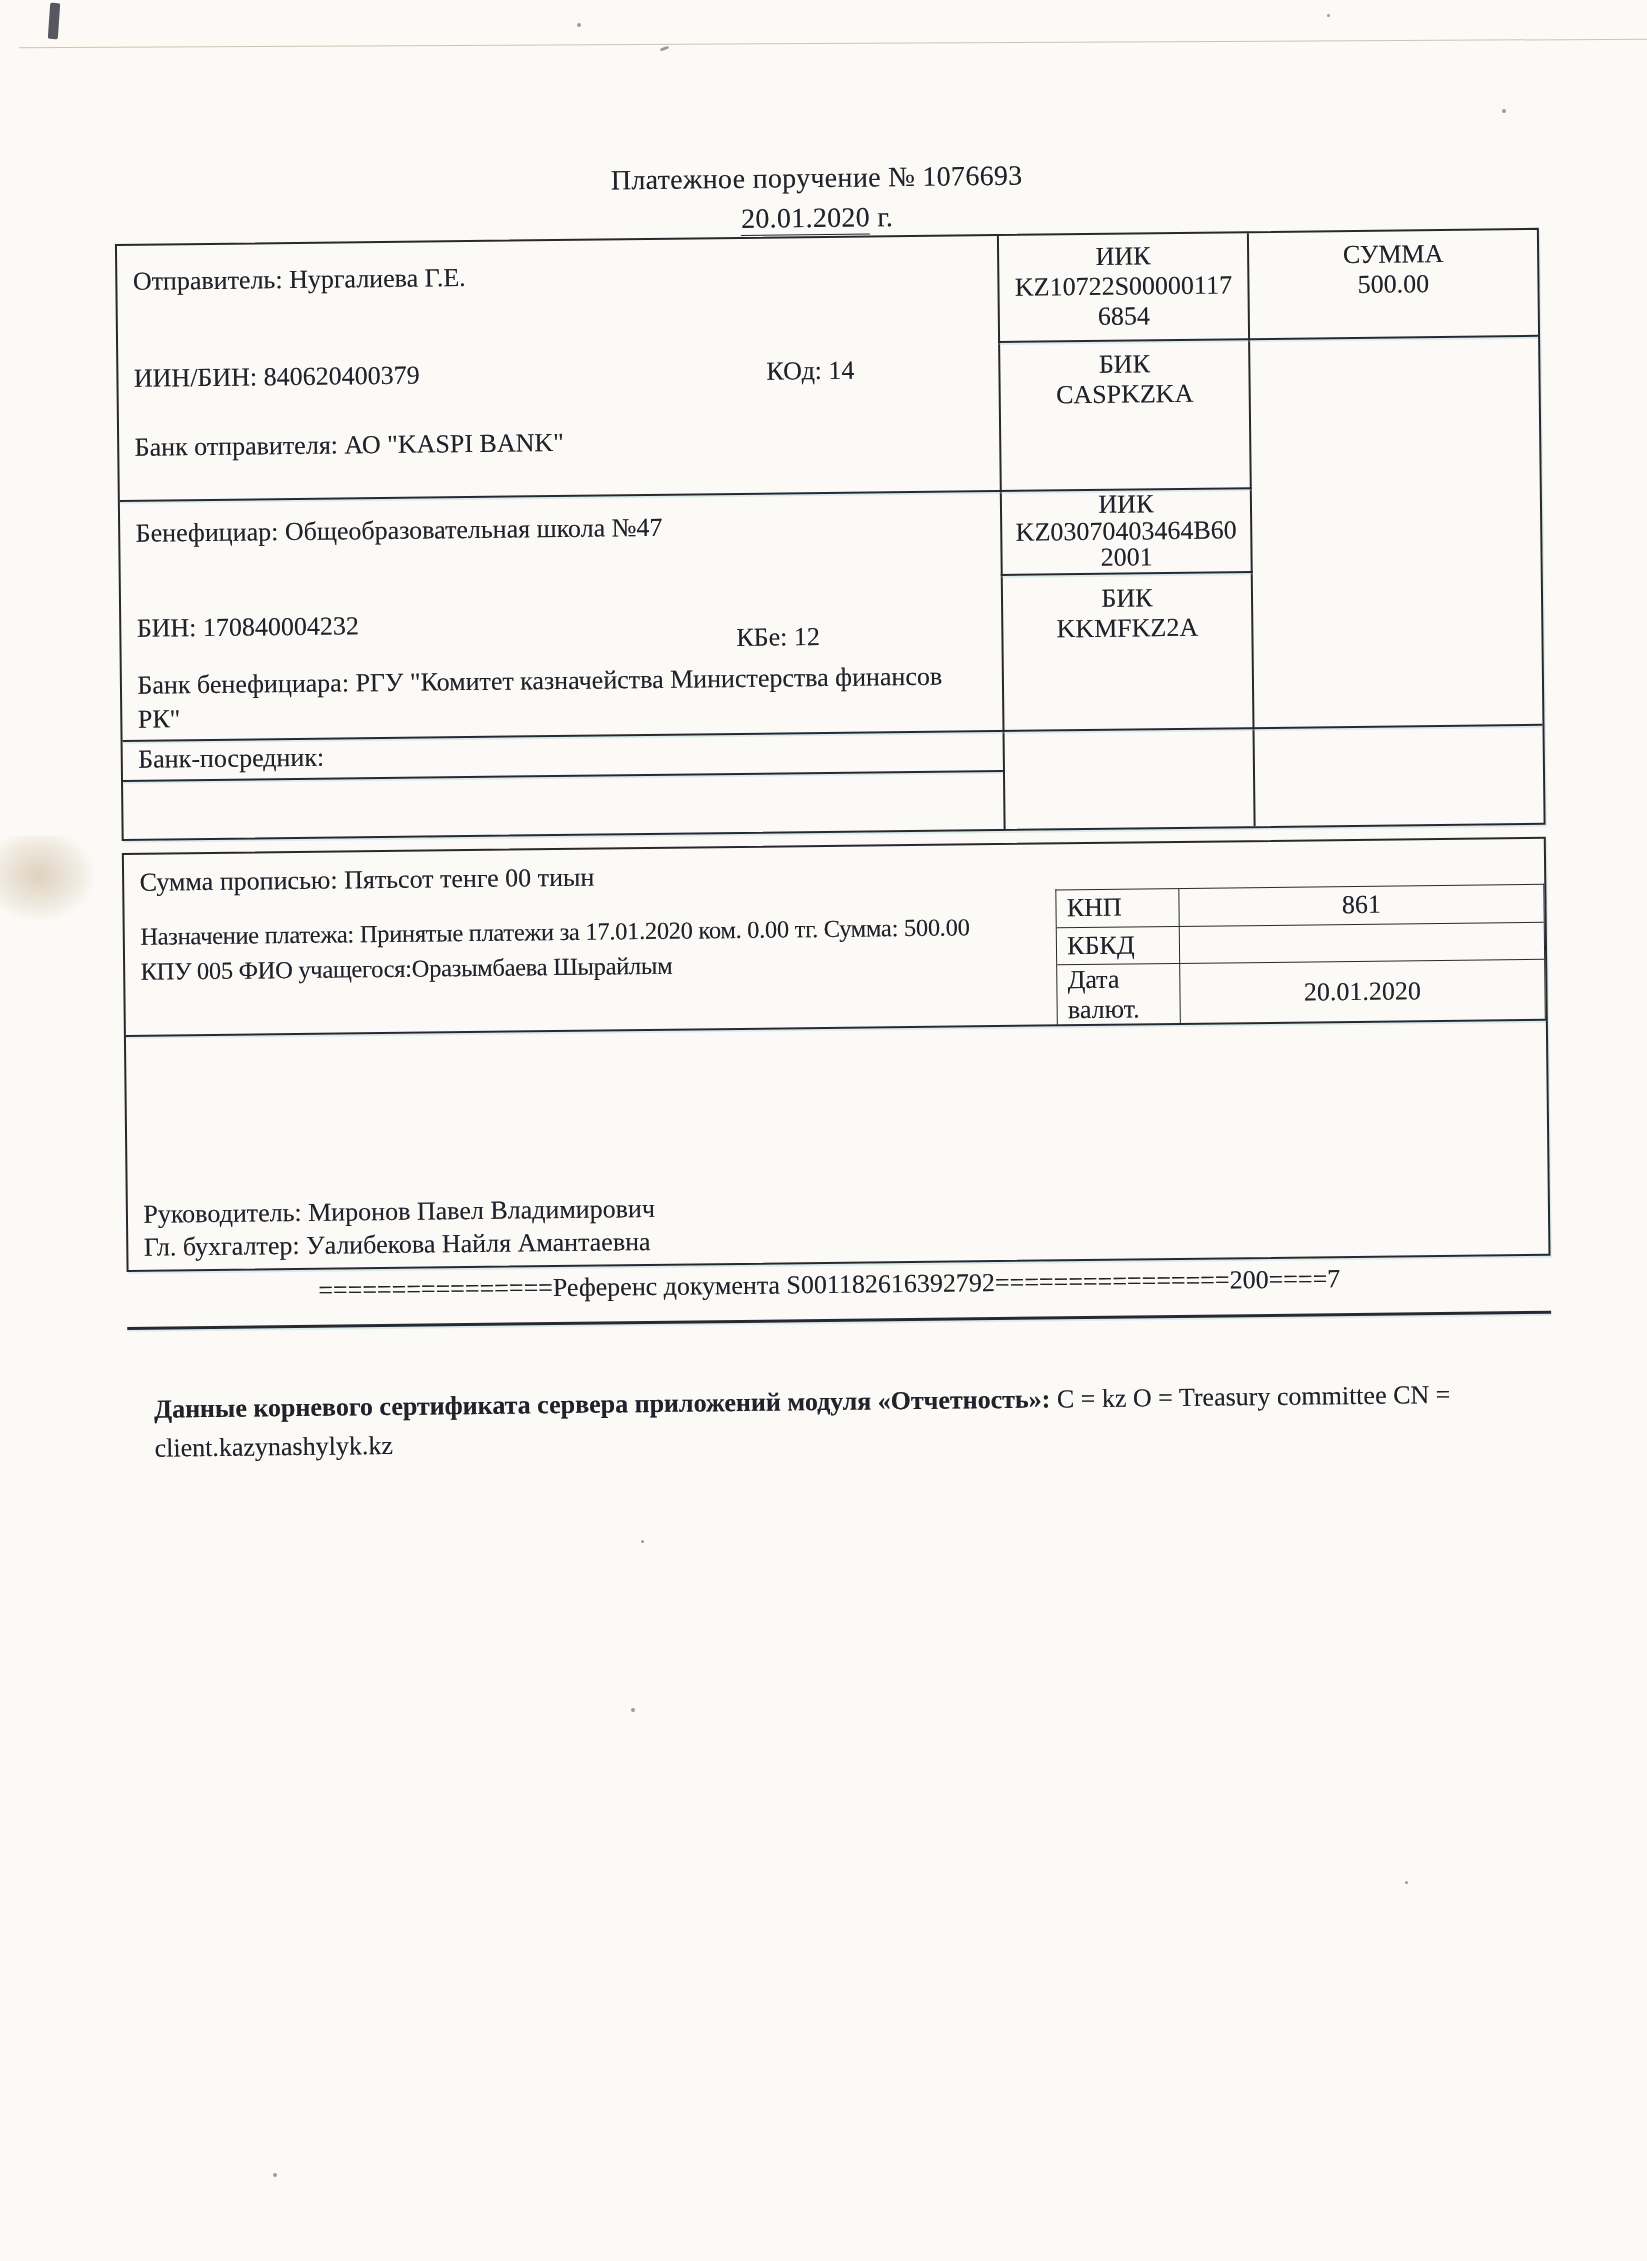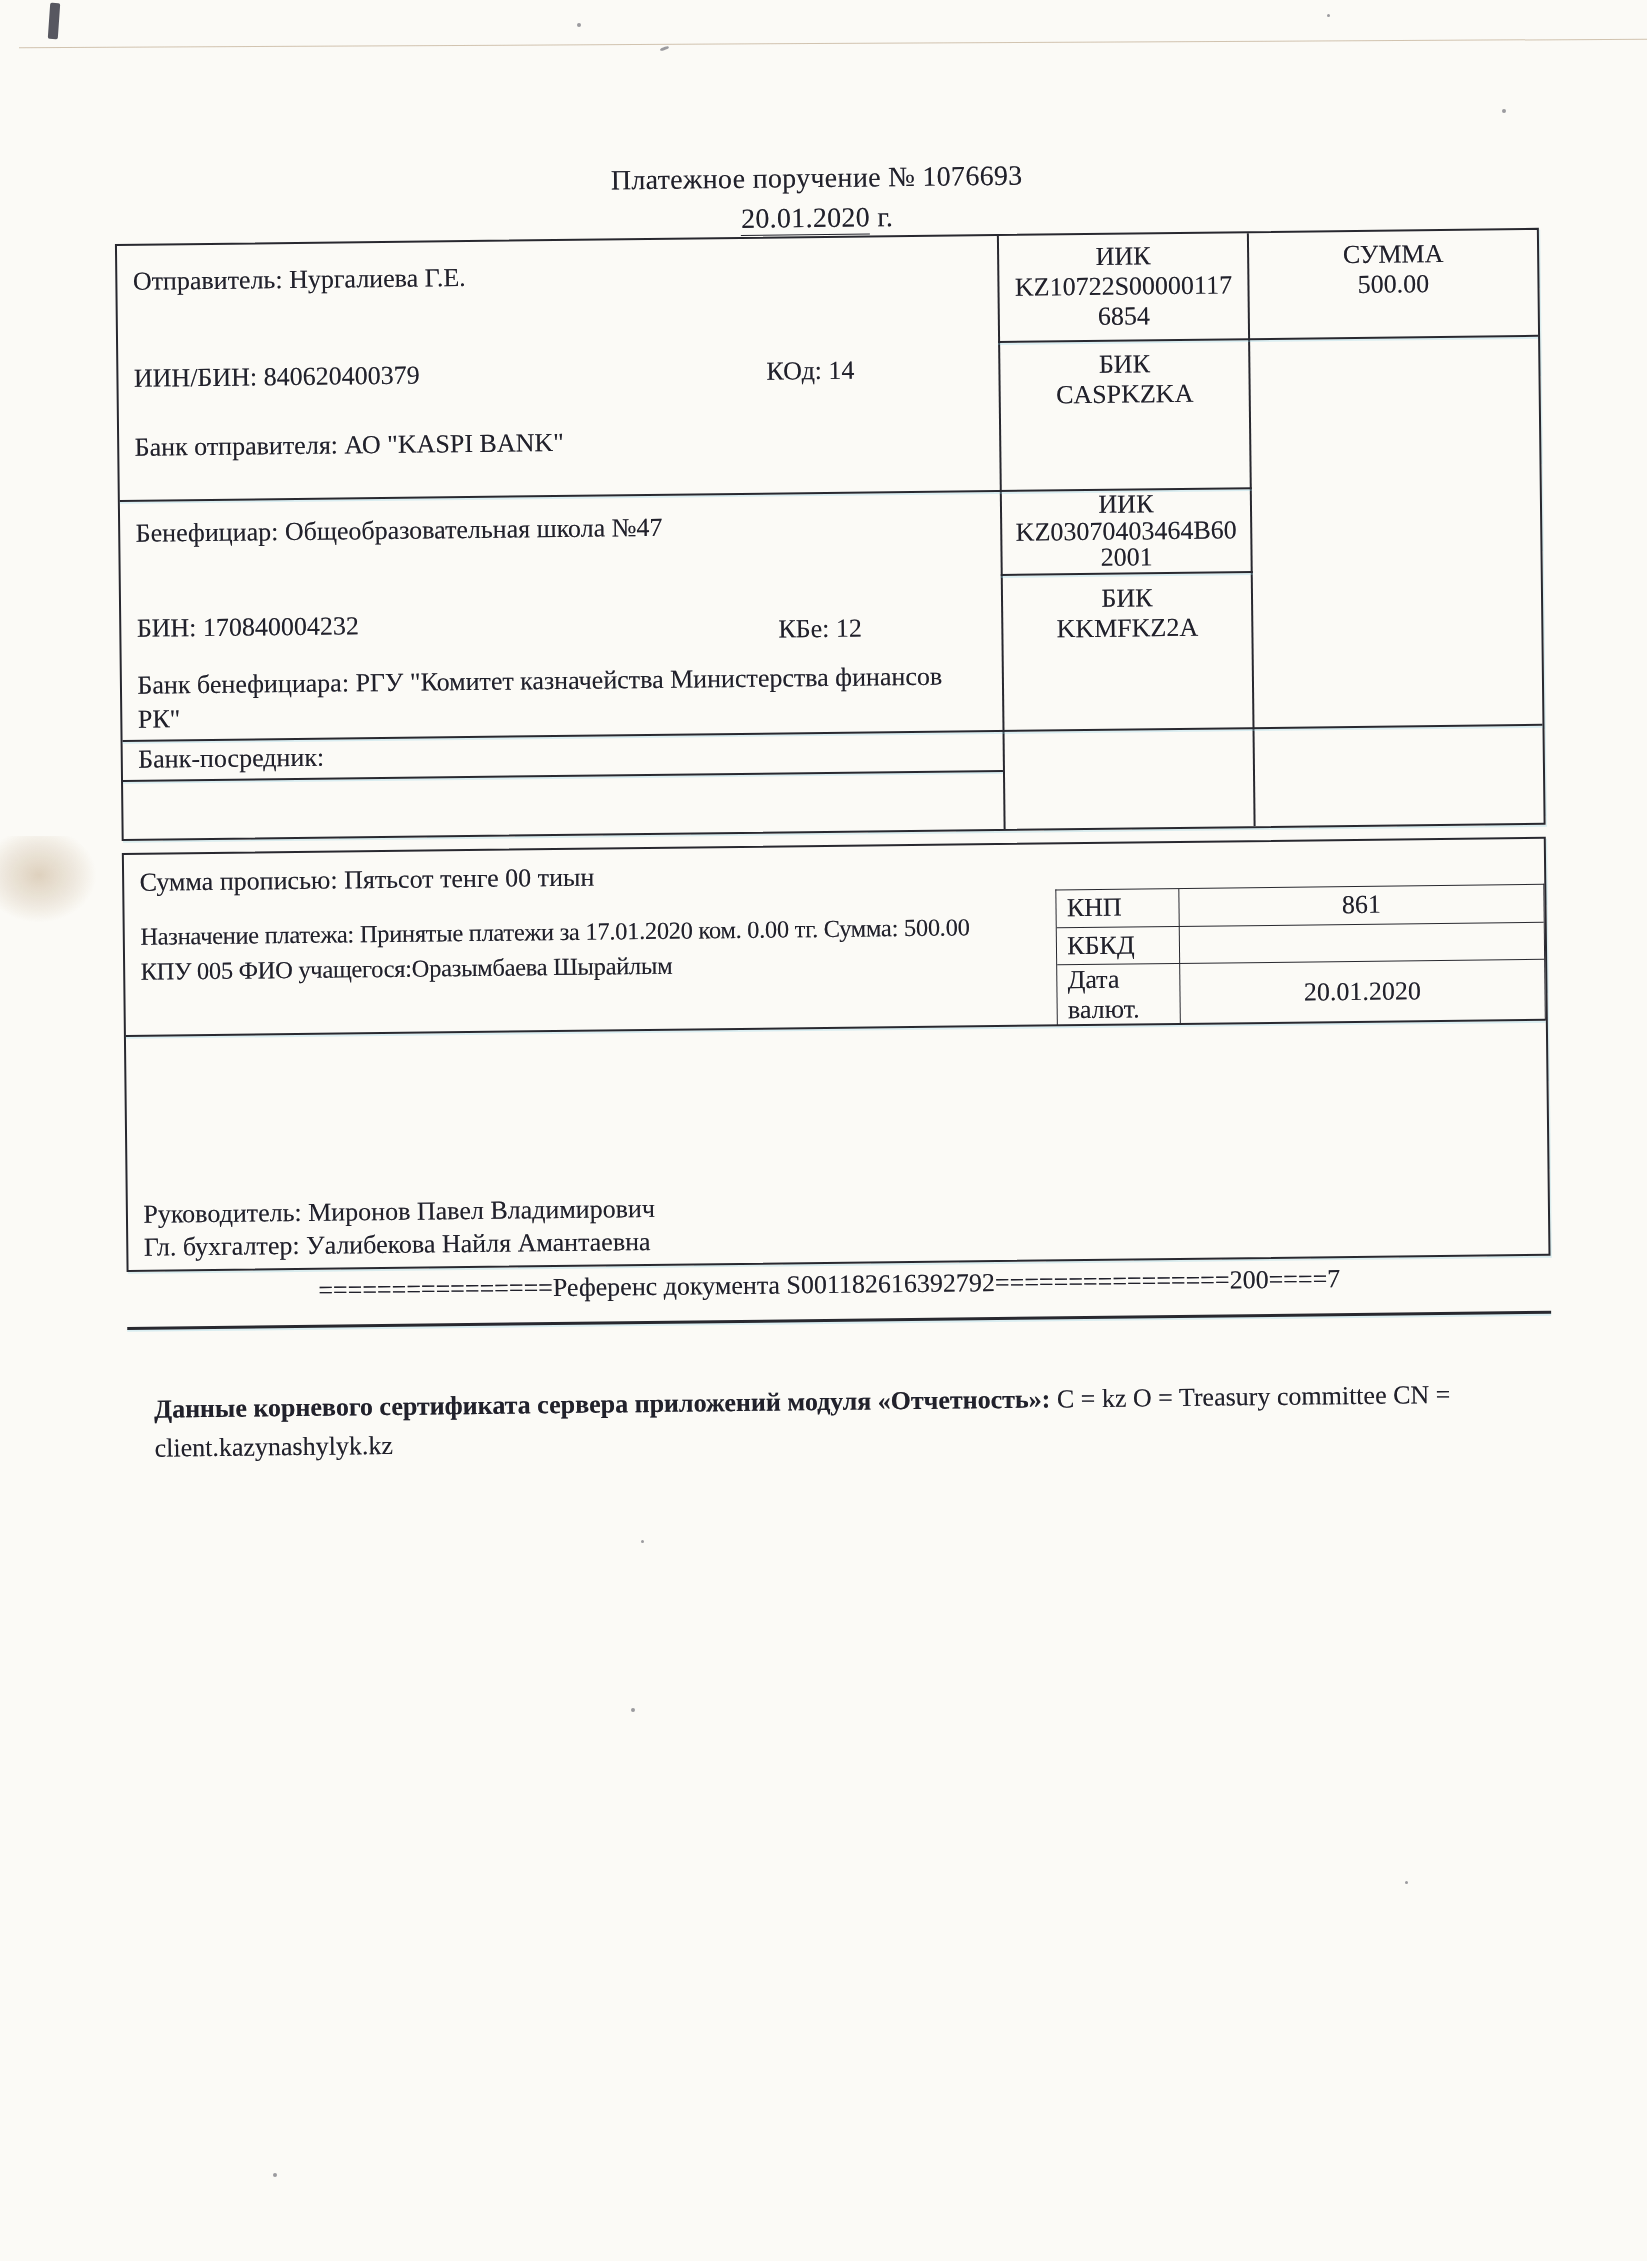--- a/index.html
+++ b/index.html
@@ -106,21 +106,21 @@
       <div class="hline" style="top:494px;left:0;right:0;"></div>
       <div class="hline" style="top:534px;left:0;width:880px;"></div>
 
       <div class="txt" style="left:15.5px;top:20.7px;">Отправитель: Нургалиева Г.Е.</div>
       <div class="txt" style="left:15.5px;top:118px;">ИИН/БИН: 840620400379</div>
       <div class="txt" style="left:648px;top:118px;">КОд: 14</div>
       <div class="txt" style="left:15.5px;top:187px;">Банк отправителя: АО "KASPI BANK"</div>
 
       <div class="txt" style="left:15.5px;top:273px;">Бенефициар: Общеобразовательная школа №47</div>
       <div class="txt" style="left:15.5px;top:368px;">БИН: 170840004232</div>
-      <div class="txt" style="left:615px;top:376px;margin-left:42px;">КБе: 12</div>
+      <div class="txt" style="left:615px;top:384px;">КБе: 12</div>
       <div class="txt" style="left:15.5px;top:425px;">Банк бенефициара: РГУ "Комитет казначейства Министерства финансов</div>
       <div class="txt" style="left:15.5px;top:459px;">РК"</div>
 
       <div class="txt" style="left:15.5px;top:499px;">Банк-посредник:</div>
 
       <div class="cellcenter" style="left:882px;width:248px;top:6.5px;">
         <div>ИИК</div>
         <div>KZ10722S00000117</div>
         <div>6854</div>
       </div>

